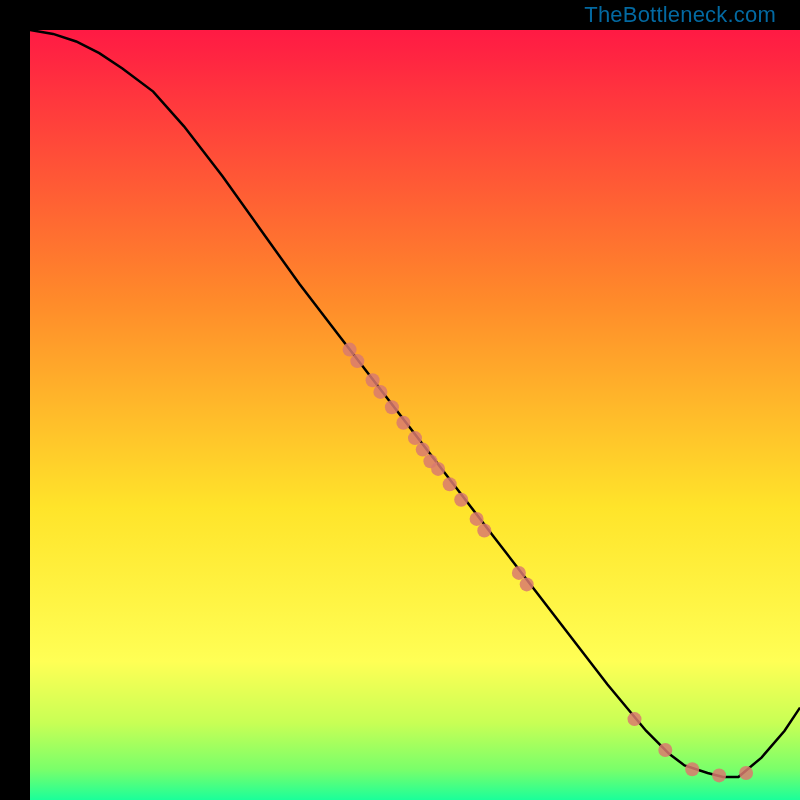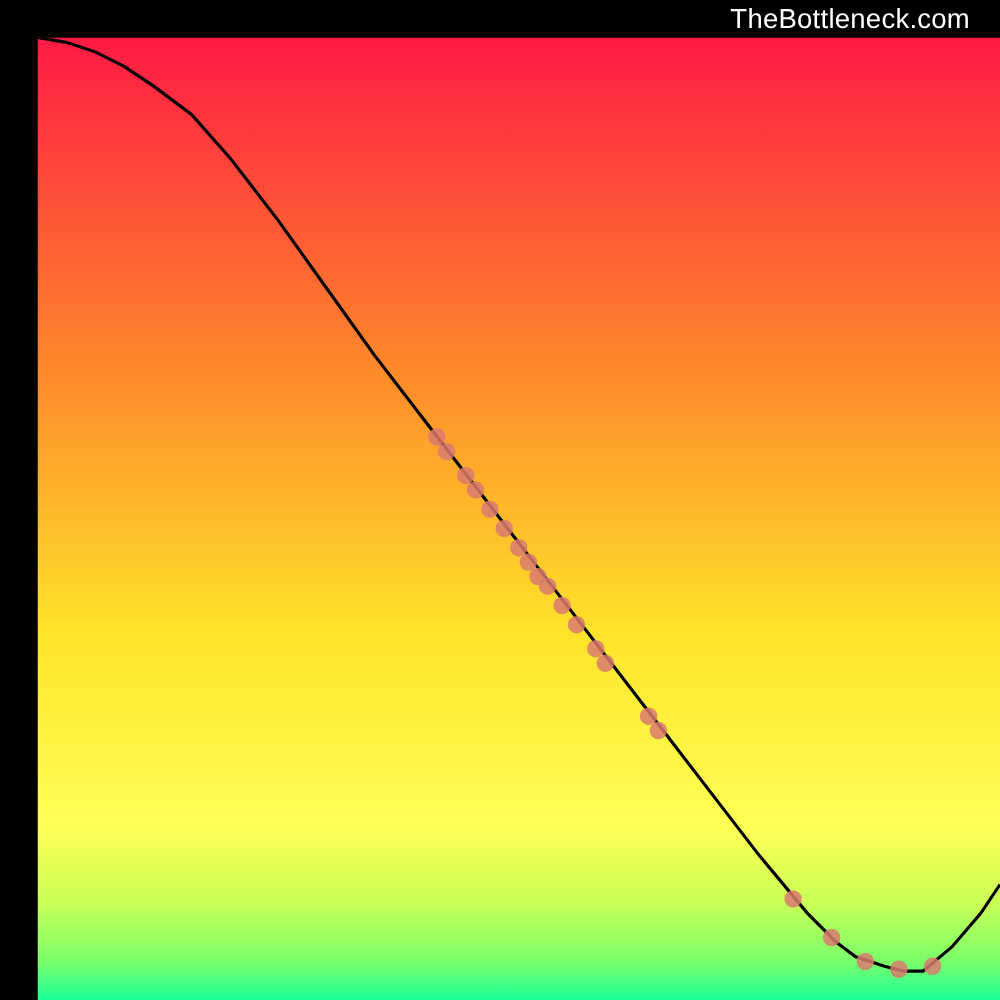--- a/index.html
+++ b/index.html
@@ -6,21 +6,21 @@
   html,body { width:800px; height:800px; background:#000; overflow:hidden; font-family:Arial,Helvetica,sans-serif; }
   .frame {
     position:absolute; left:15px; top:15px; width:770px; height:770px;
     background:#000;
   }
   .plot {
     position:absolute; left:15px; top:15px; width:770px; height:770px;
   }
   .watermark {
     position:absolute; top:2px; right:24px;
-    color:#ffffff; font-size:22px; font-weight:400; letter-spacing:0.2px;
+    color:#0369a1; font-size:22px; font-weight:400; letter-spacing:0.2px;
   }
   svg { display:block; }
 </style>
 </head>
 <body>
 
 <div class="frame">
   <svg class="plot" id="plot-svg" width="770" height="770" viewBox="0 0 770 770">
     <defs>
       <linearGradient id="bg-grad" x1="0" y1="0" x2="0" y2="1">

